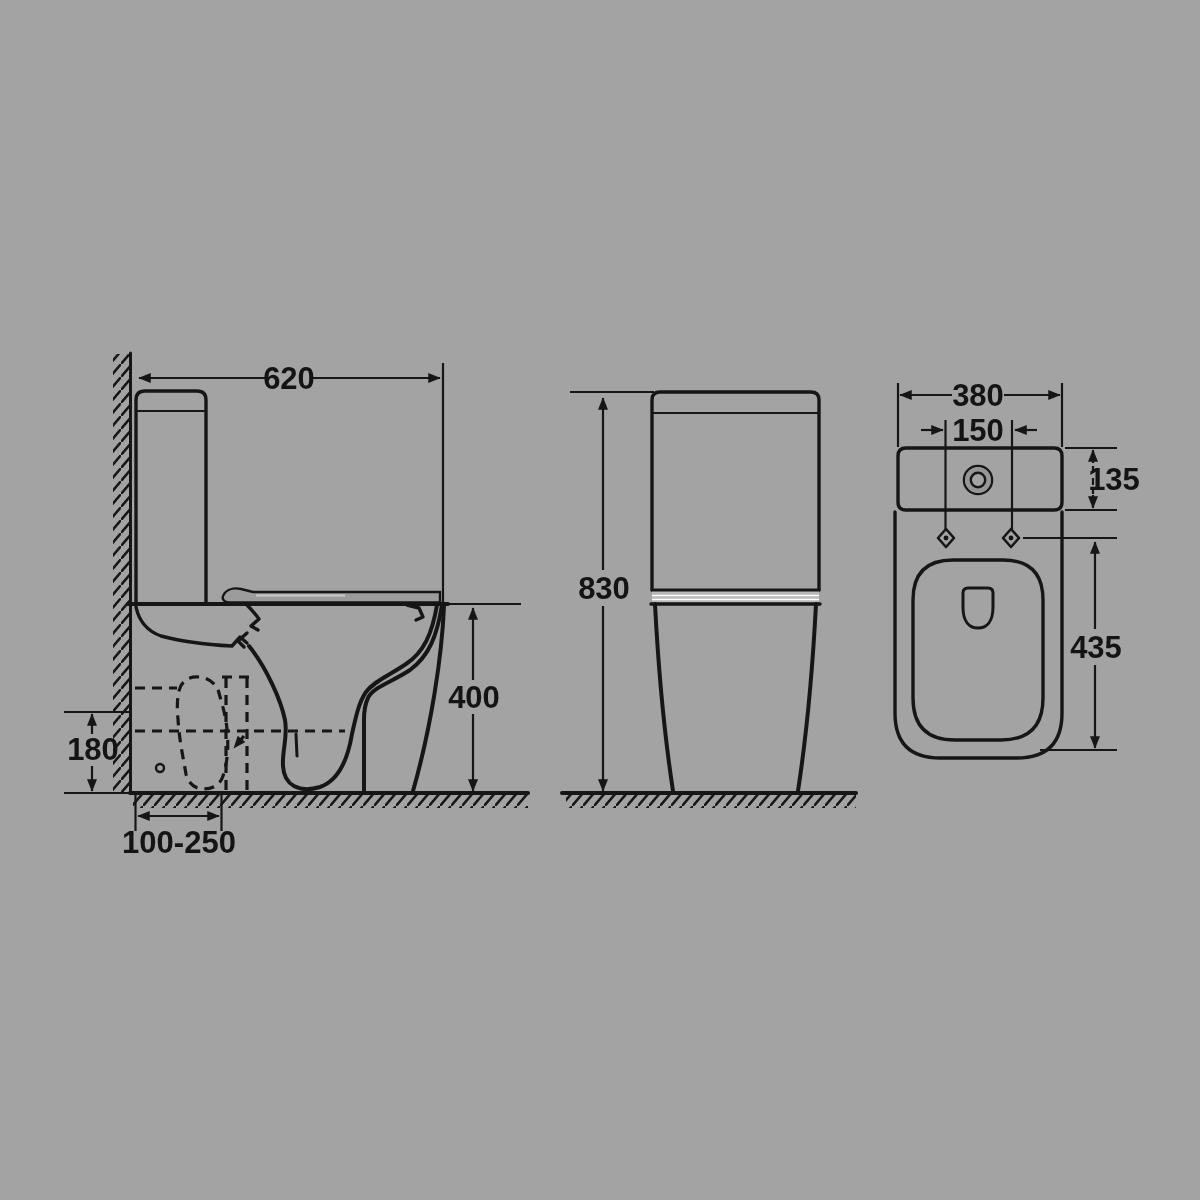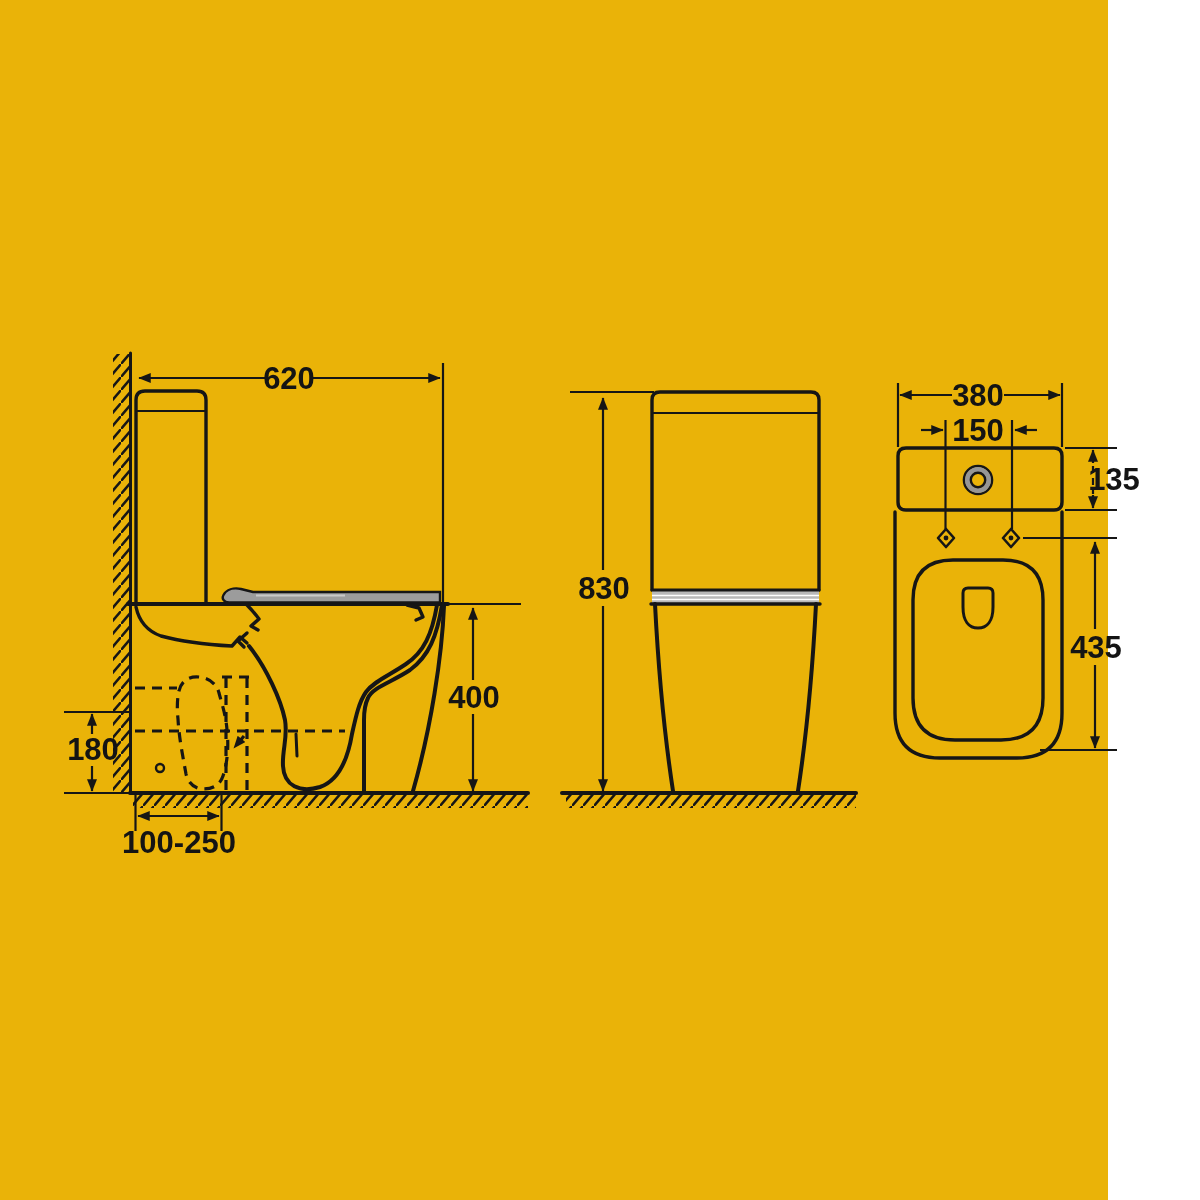--- a/index.html
+++ b/index.html
@@ -1,16 +1,16 @@
 <!DOCTYPE html>
 <html><head>
 <meta charset="utf-8">
 <style>
   html,body{margin:0;padding:0;background:#ffffff;}
-  .stage{width:1108px;height:1200px;background:#eab308;position:relative;}
+  .stage{width:1200px;height:1200px;background:#a3a3a3;position:relative;}
   svg{display:block;}
   .dim-text{
     font-family:"Liberation Sans","DejaVu Sans",sans-serif;
     font-size:31px;
     font-weight:600;
     fill:#141414;
     text-anchor:middle;
   }
   .obj{stroke:#161616;fill:none;stroke-linecap:round;stroke-linejoin:round;}
   .w4{stroke-width:4;}

